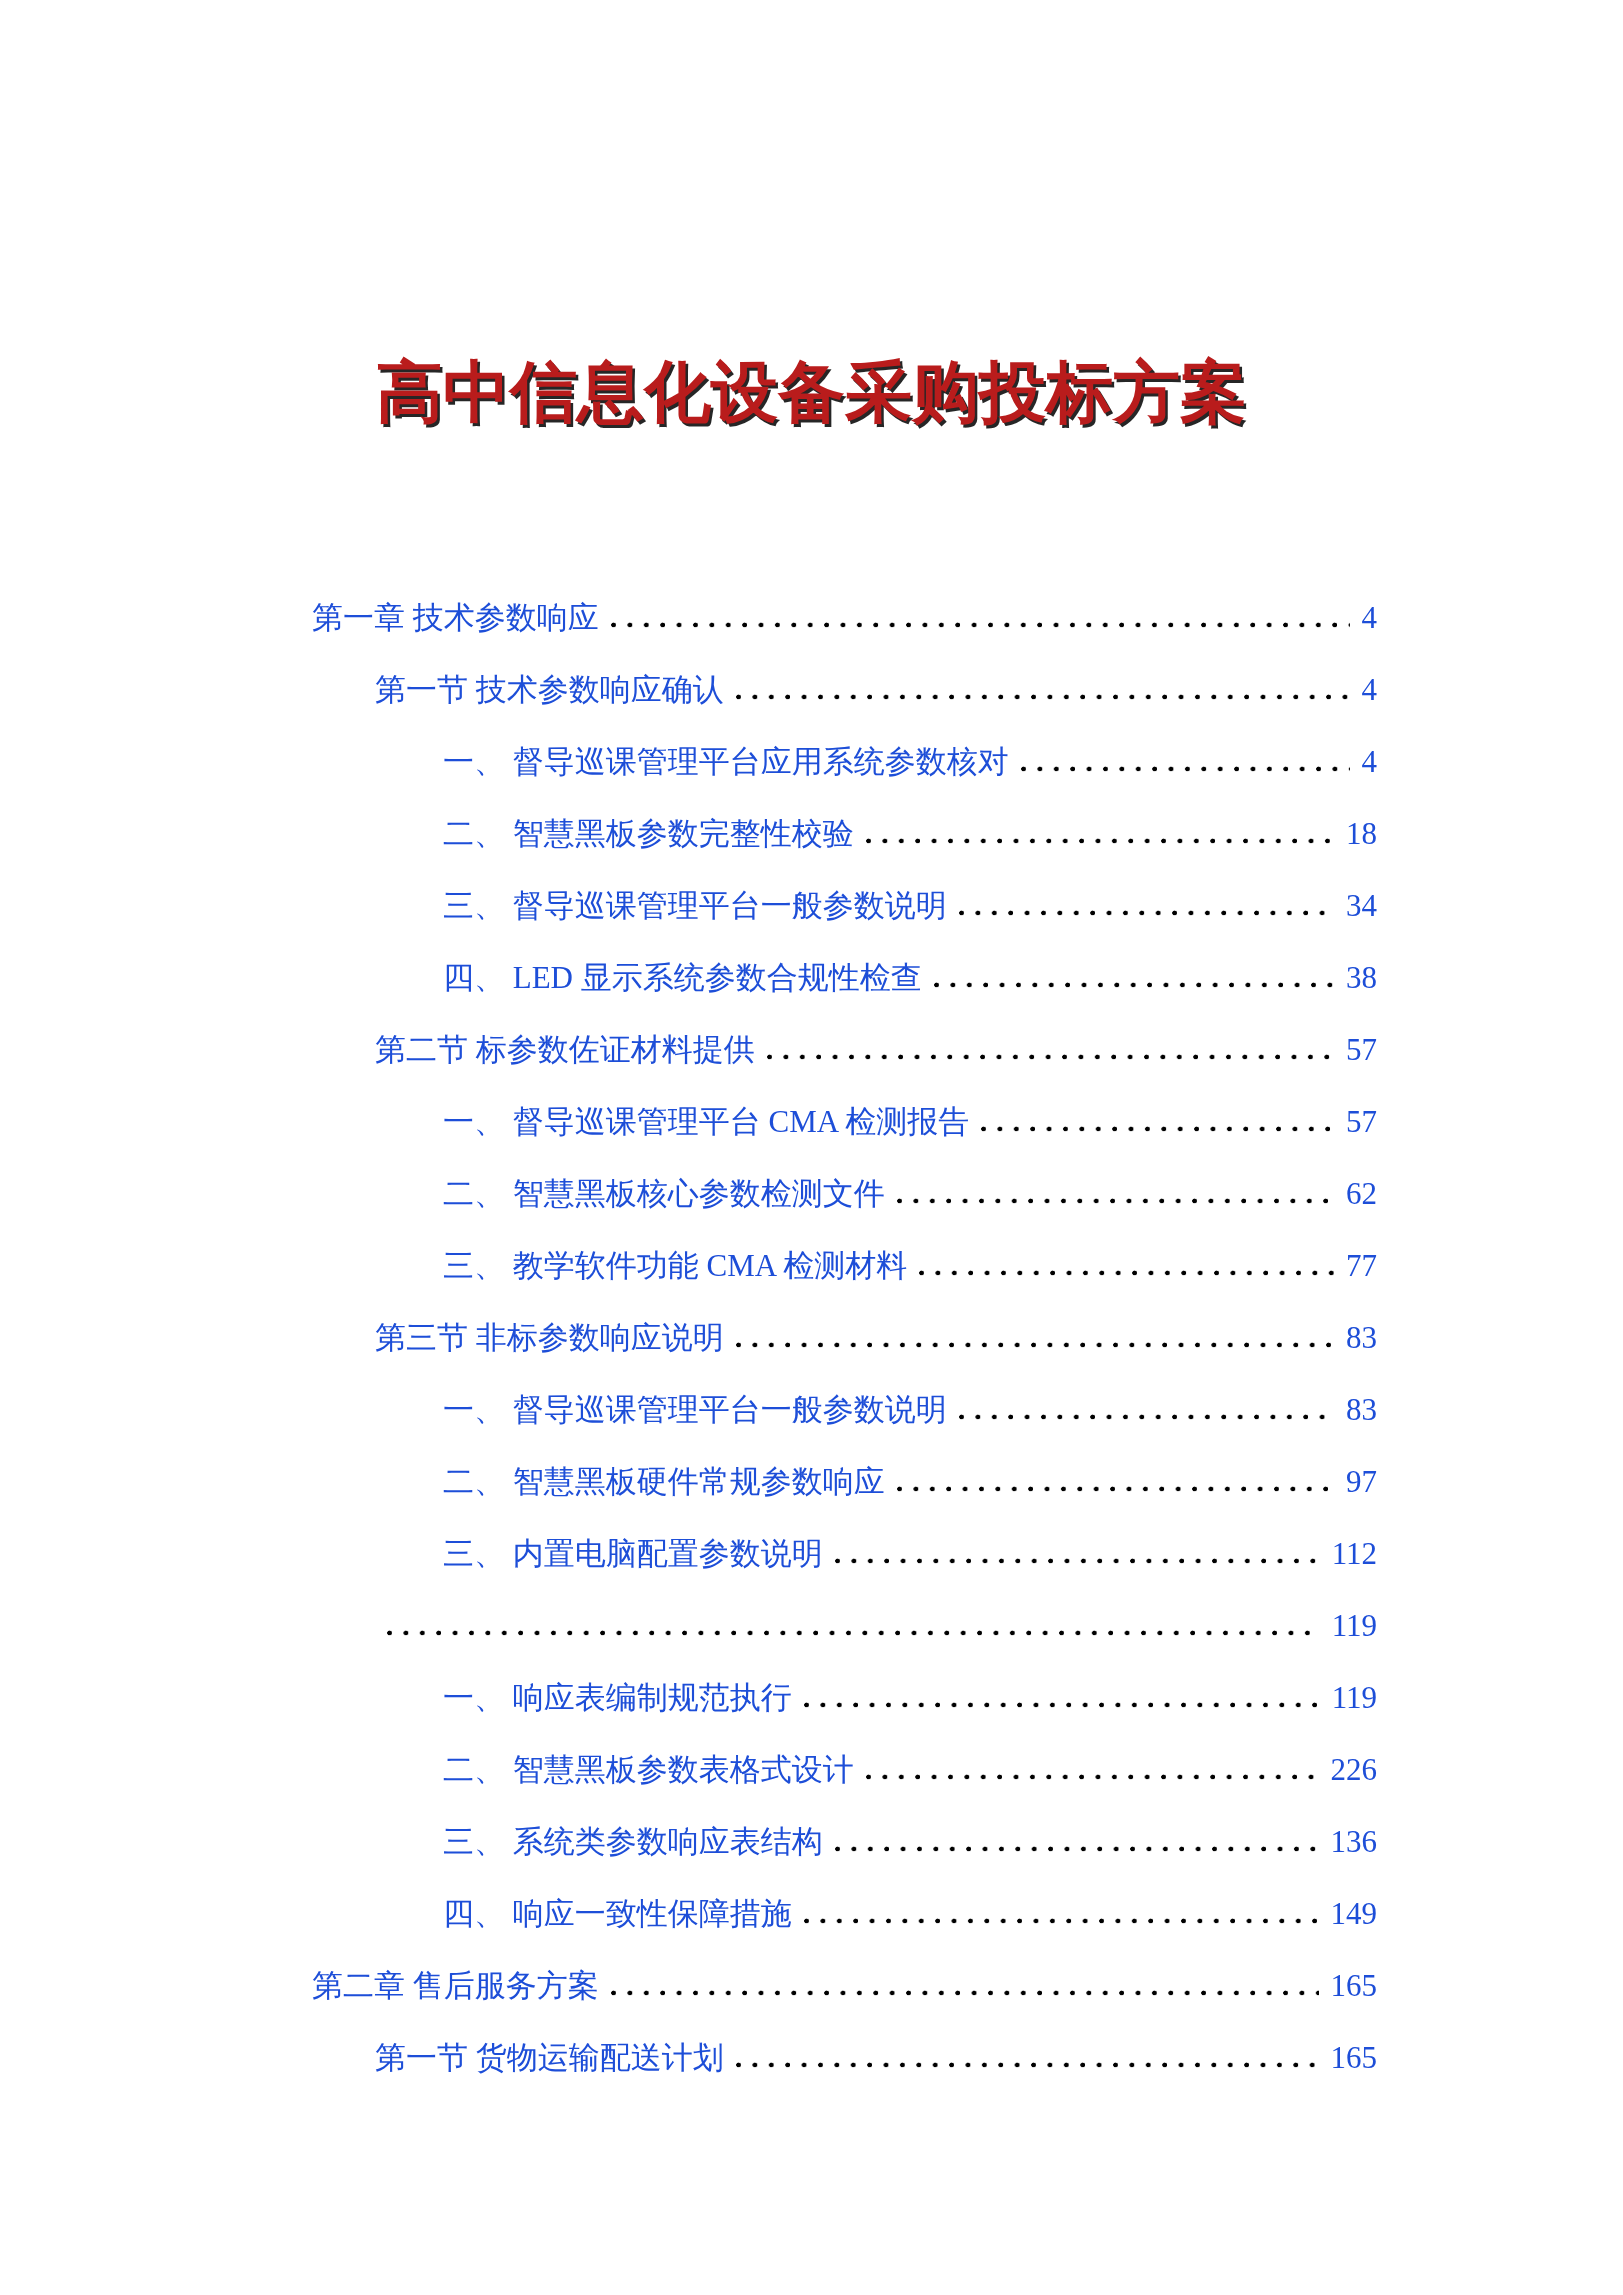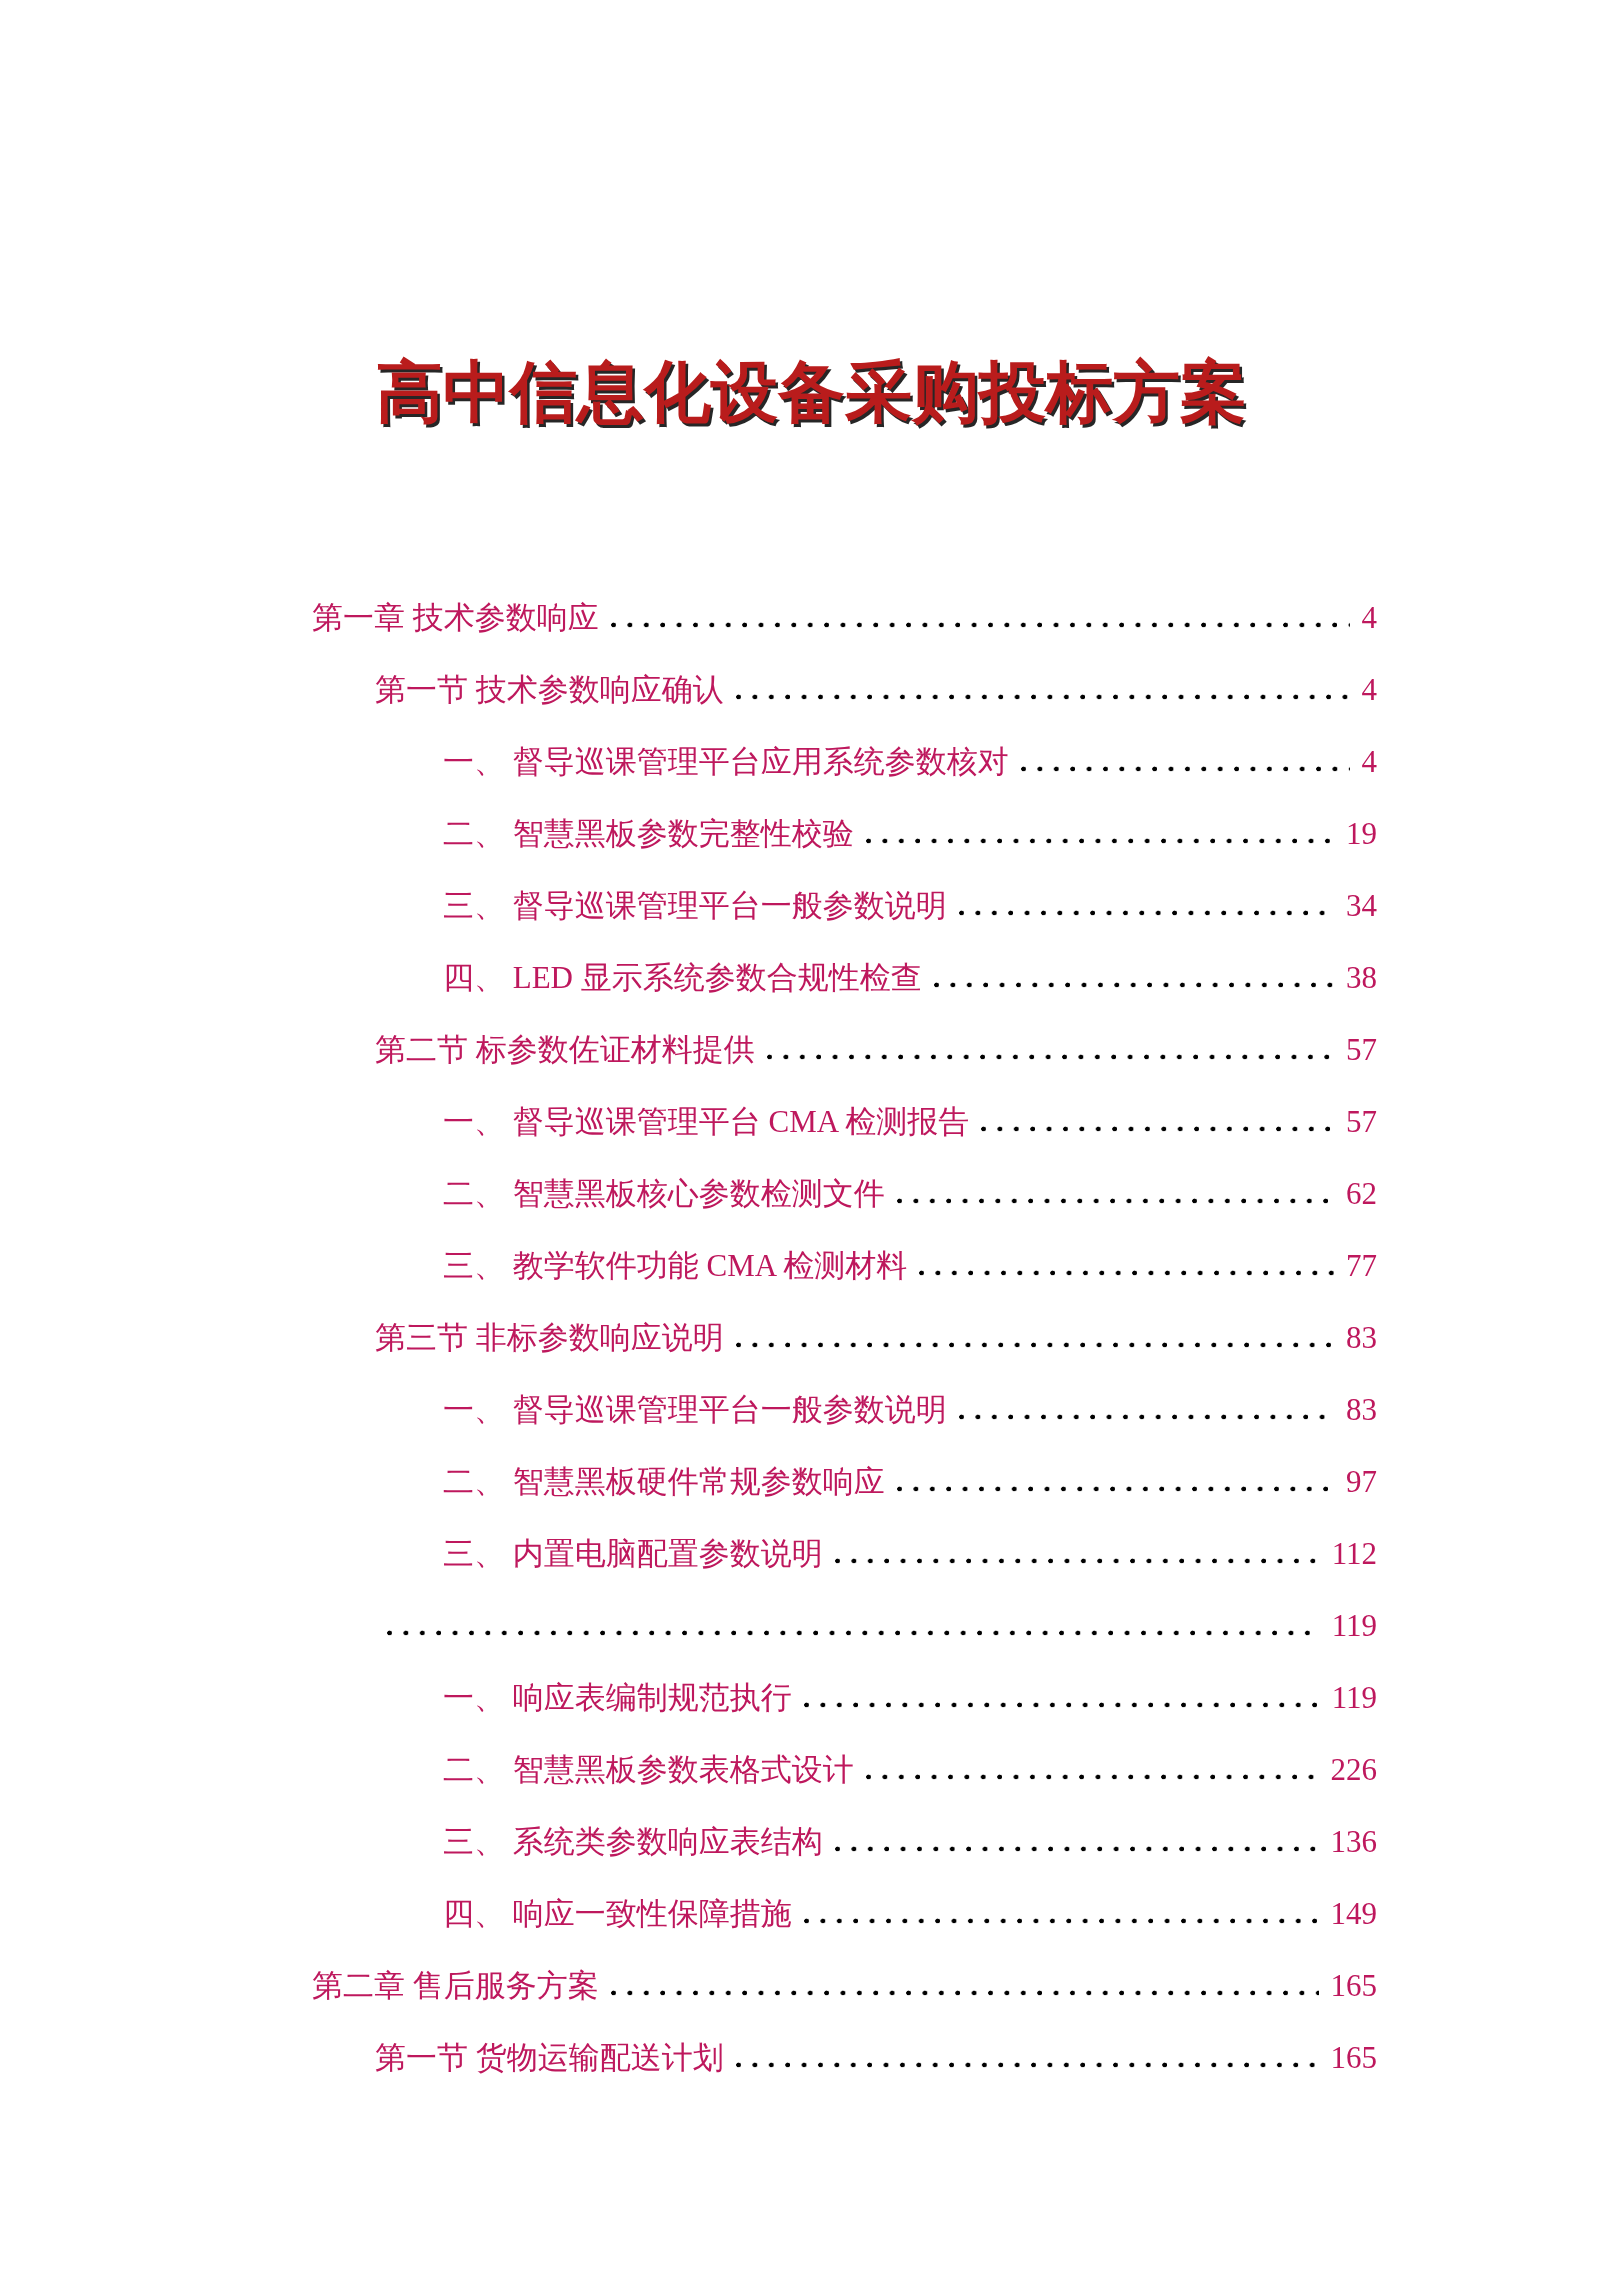--- a/index.html
+++ b/index.html
@@ -35,21 +35,21 @@
     position: absolute;
     top: 582px;
     left: 0;
     right: 0;
     padding-right: 246px; 
   }
   .toc-row {
     display: flex;
     align-items: baseline;
     font-size: 31px;
-    color: #be185d;
+    color: #1d4ed8;
   }
   .toc-row.level-chapter { padding-left: 312px; }
   .toc-row.level-section { padding-left: 375px; }
   .toc-row.level-item    { padding-left: 443px; }
   .toc-label {
     line-height: 72px;
     white-space: pre;
     flex: 0 0 auto;
   }
   .toc-dots {
@@ -88,21 +88,21 @@
     <span class="toc-page">4</span>
   </div>
       <div class="toc-row level-item">
     <span class="toc-label">一、 督导巡课管理平台应用系统参数核对</span>
     <span class="toc-dots"></span>
     <span class="toc-page">4</span>
   </div>
       <div class="toc-row level-item">
     <span class="toc-label">二、 智慧黑板参数完整性校验</span>
     <span class="toc-dots"></span>
-    <span class="toc-page">19</span>
+    <span class="toc-page">18</span>
   </div>
       <div class="toc-row level-item">
     <span class="toc-label">三、 督导巡课管理平台一般参数说明</span>
     <span class="toc-dots"></span>
     <span class="toc-page">34</span>
   </div>
       <div class="toc-row level-item">
     <span class="toc-label">四、 LED 显示系统参数合规性检查</span>
     <span class="toc-dots"></span>
     <span class="toc-page">38</span>

